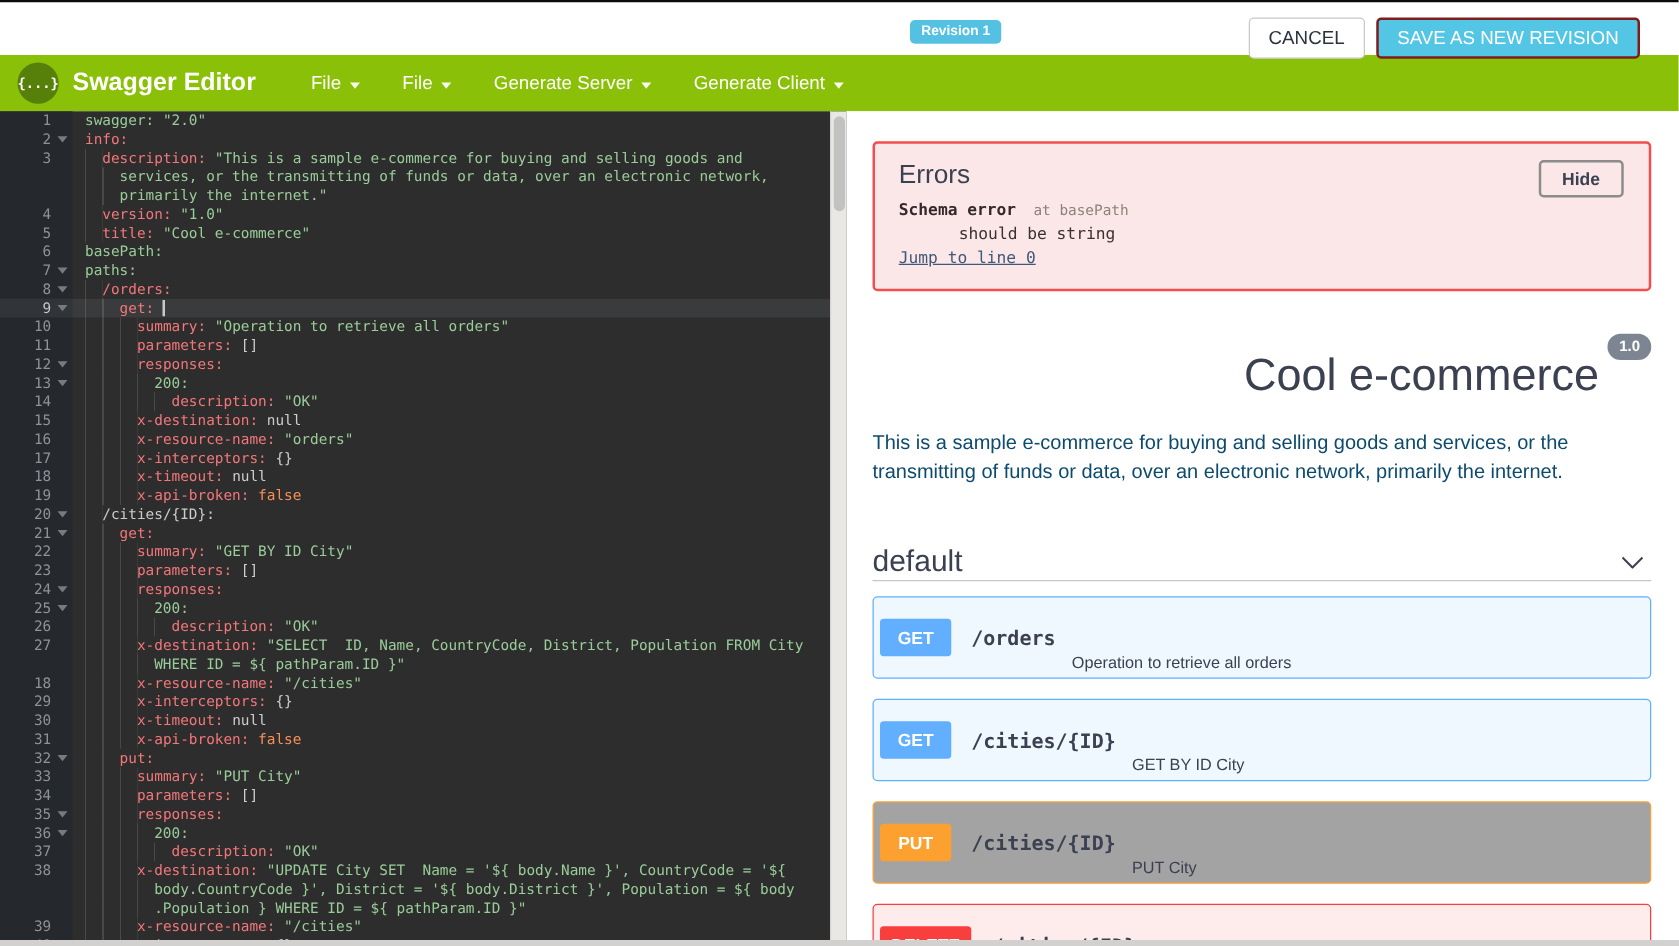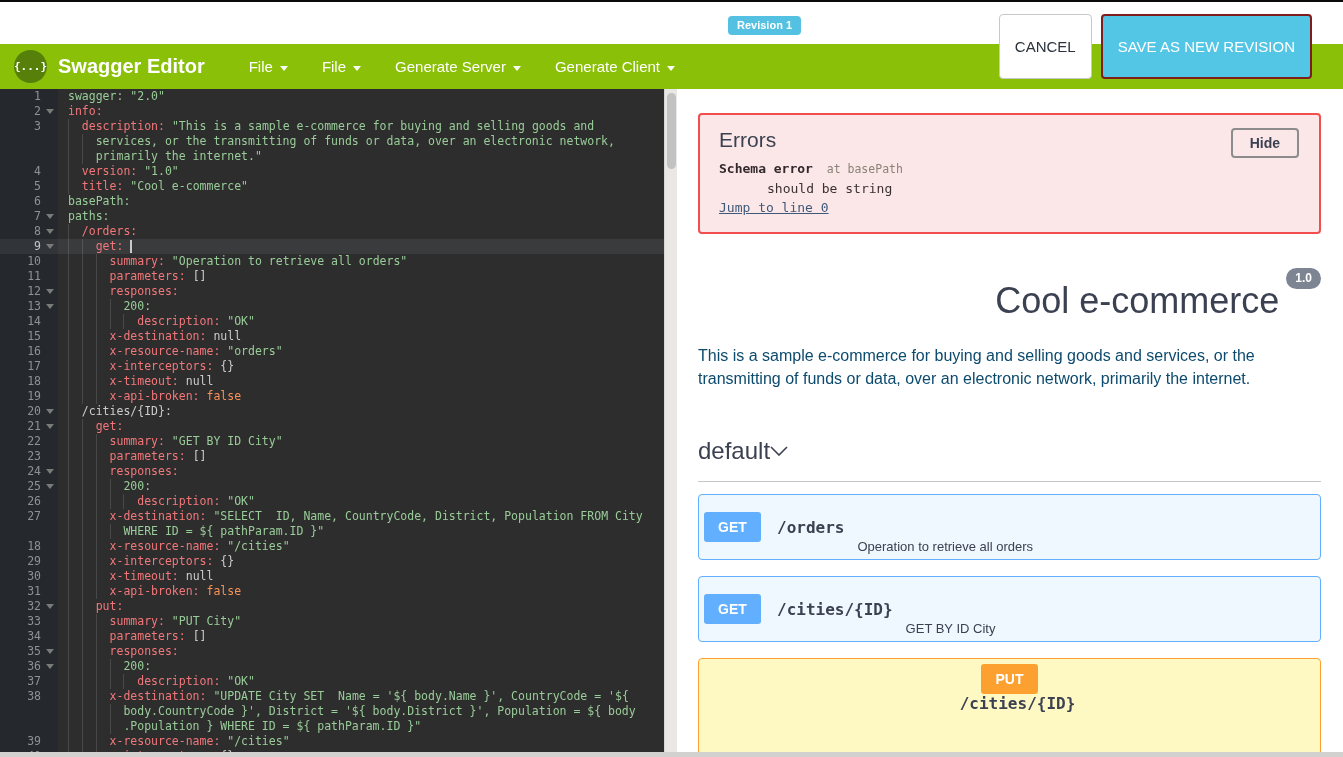--- a/index.html
+++ b/index.html
@@ -6,21 +6,21 @@
   html,body { width:1343px; height:757px; overflow:hidden; background:#fff;
               font-family:"Liberation Sans", sans-serif; }
 
   .top-line { height:2px; background:#0a0a0a; }
 
   
   .topbar { position:relative; height:42px; background:#fff; }
   .rev-badge { position:absolute; left:728px; top:14px; background:#55c1e2; color:#fff;
                font-size:11px; font-weight:bold; padding:3px 9px 4px; border-radius:4px; }
   .topbar-actions { position:absolute; right:31px; top:12px; display:flex; gap:9px; }
-  .btn { border-radius:4px; font-size:15px; padding:22px 15px; cursor:pointer;
+  .btn { border-radius:4px; font-size:15px; padding:6px 15px; cursor:pointer;
          font-family:"Liberation Sans",sans-serif; }
   .btn-cancel { background:#fff; border:1px solid #c8c8c8; color:#29323d; }
   .btn-save   { background:#53c5e5; border:2px solid #7f1d1d; color:#fff; }
 
   
   .navbar { height:45px; background:#8ac007; display:flex; align-items:center; padding:0 14px; }
   .logo-circle { width:33px; height:33px; border-radius:50%; background:#56800a; color:#fff;
                  display:flex; align-items:center; justify-content:center;
                  font-family:"DejaVu Sans Mono",monospace; font-size:11px; font-weight:bold; flex:none; }
   .brand-title { color:#fff; font-size:20px; font-weight:bold; margin-left:11px; }
@@ -71,22 +71,22 @@
   .err-loc { font-size:11.5px; color:#8a8378; margin-left:6px; }
   .err-msg { color:#3b3133;margin-left:48px; }
   .err-link { color:#40597a; text-decoration:underline; cursor:pointer; display:inline-block; }
 
   .api-title { margin-top:46px; font-size:36px; font-weight:normal; color:#3b4151;text-align:right; }
   .version-badge { display:inline-block; background:#7d8492; color:#fff; font-size:12px;
                    font-weight:bold; padding:3px 9px 4px; border-radius:57px;
                    vertical-align:top; position:relative; top:-12px; margin-left:7px; }
   .api-desc { margin-top:22px; font-size:16px; line-height:23px; max-width:600px; color:#0c4a6e; }
 
-  .section-header { margin-top:47px; display:flex; align-items:center; justify-content:flex-start;
-                    border-bottom:1px solid rgba(59,65,81,.3); padding-bottom:16px; cursor:pointer; }
+  .section-header { margin-top:47px; display:flex; align-items:center; justify-content:space-between;
+                    border-bottom:1px solid rgba(59,65,81,.3); padding-bottom:0; cursor:pointer; }
   .section-title { font-size:24px; color:#3b4151; }
   .chev { margin-right:6px; }
 
   .ops { margin-top:12px; }
   .op-row { display:flex; align-items:center; border:1px solid; border-radius:4px;
             padding:5px; margin-bottom:16px; cursor:pointer; }
   .op-badge { min-width:57px; text-align:center; border-radius:3px; color:#fff;
               font-weight:bold; font-size:14px; padding:7px 9px; }
   .op-path { margin-left:16px; font-family:"DejaVu Sans Mono",monospace; font-weight:bold;
              font-size:16px; color:#3b4151; }
@@ -215,21 +215,21 @@
         <div class="op-row" style="border-color: rgb(97, 175, 254); background: rgb(239, 247, 255);">
           <span class="op-badge" style="background: rgb(97, 175, 254);">GET</span>
           <span class="op-path">/orders</span>
           <span class="op-summary">Operation to retrieve all orders</span>
         </div>
         <div class="op-row" style="border-color: rgb(97, 175, 254); background: rgb(239, 247, 255);">
           <span class="op-badge" style="background: rgb(97, 175, 254);">GET</span>
           <span class="op-path">/cities/{ID}</span>
           <span class="op-summary">GET BY ID City</span>
         </div>
-        <div class="op-row" style="border-color: rgb(252, 161, 48); background: #fef9c3; flex-direction: column;">
+        <div class="op-row" style="border-color: rgb(252, 161, 48); background: #a3a3a3;">
           <span class="op-badge" style="background: rgb(252, 161, 48);">PUT</span>
           <span class="op-path">/cities/{ID}</span>
           <span class="op-summary">PUT City</span>
         </div>
         <div class="op-row" style="border-color: rgb(249, 62, 62); background: rgb(254, 236, 236);">
           <span class="op-badge" style="background: rgb(249, 62, 62);">DELETE</span>
           <span class="op-path">/cities/{ID}</span>
           <span class="op-summary">DELETE City</span>
         </div>
         <div class="op-row" style="border-color: rgb(97, 175, 254); background: rgb(239, 247, 255);">

